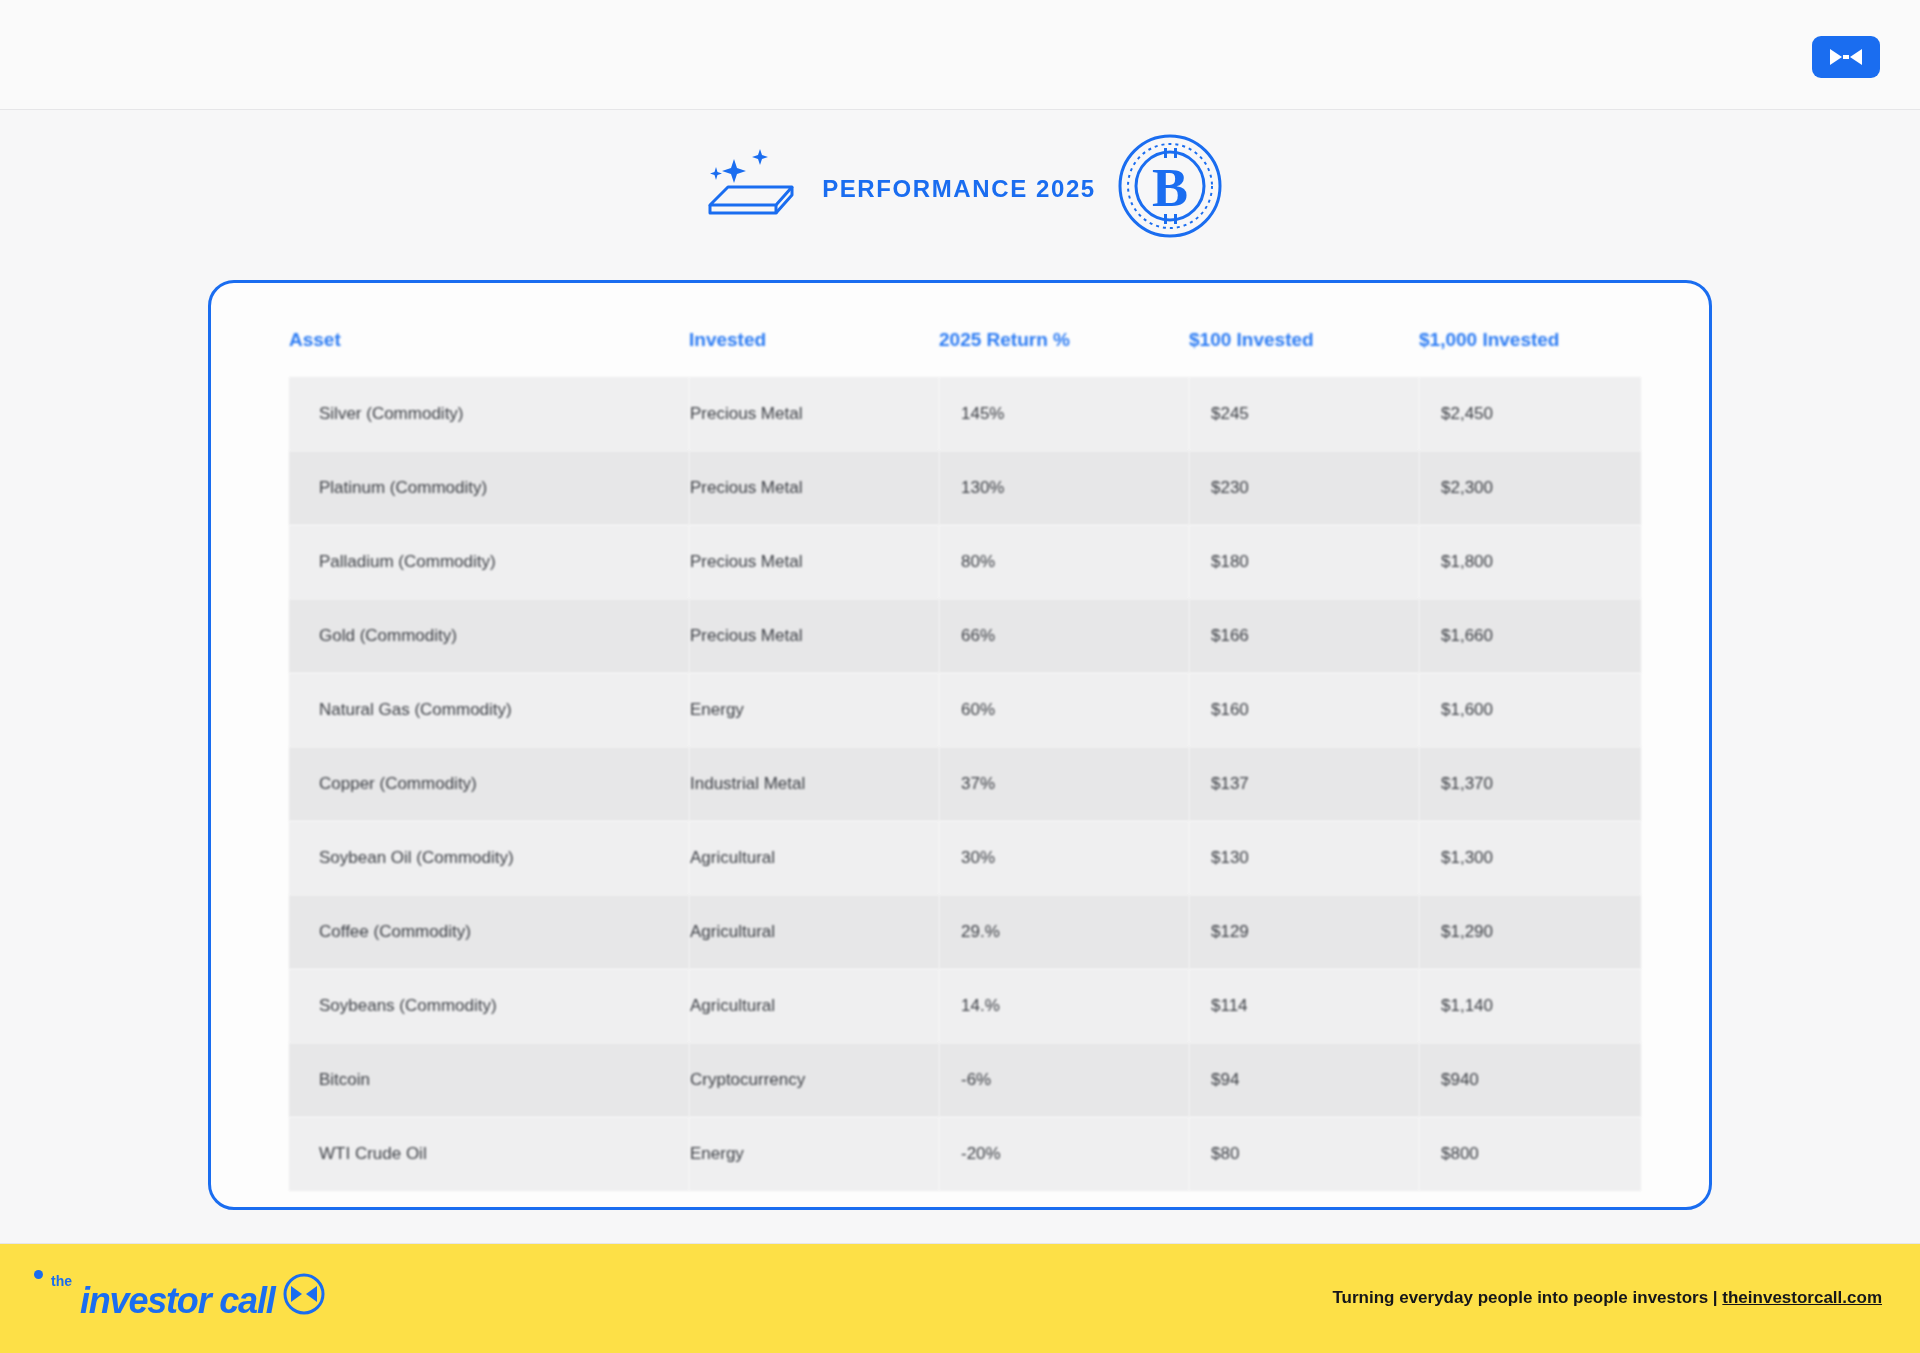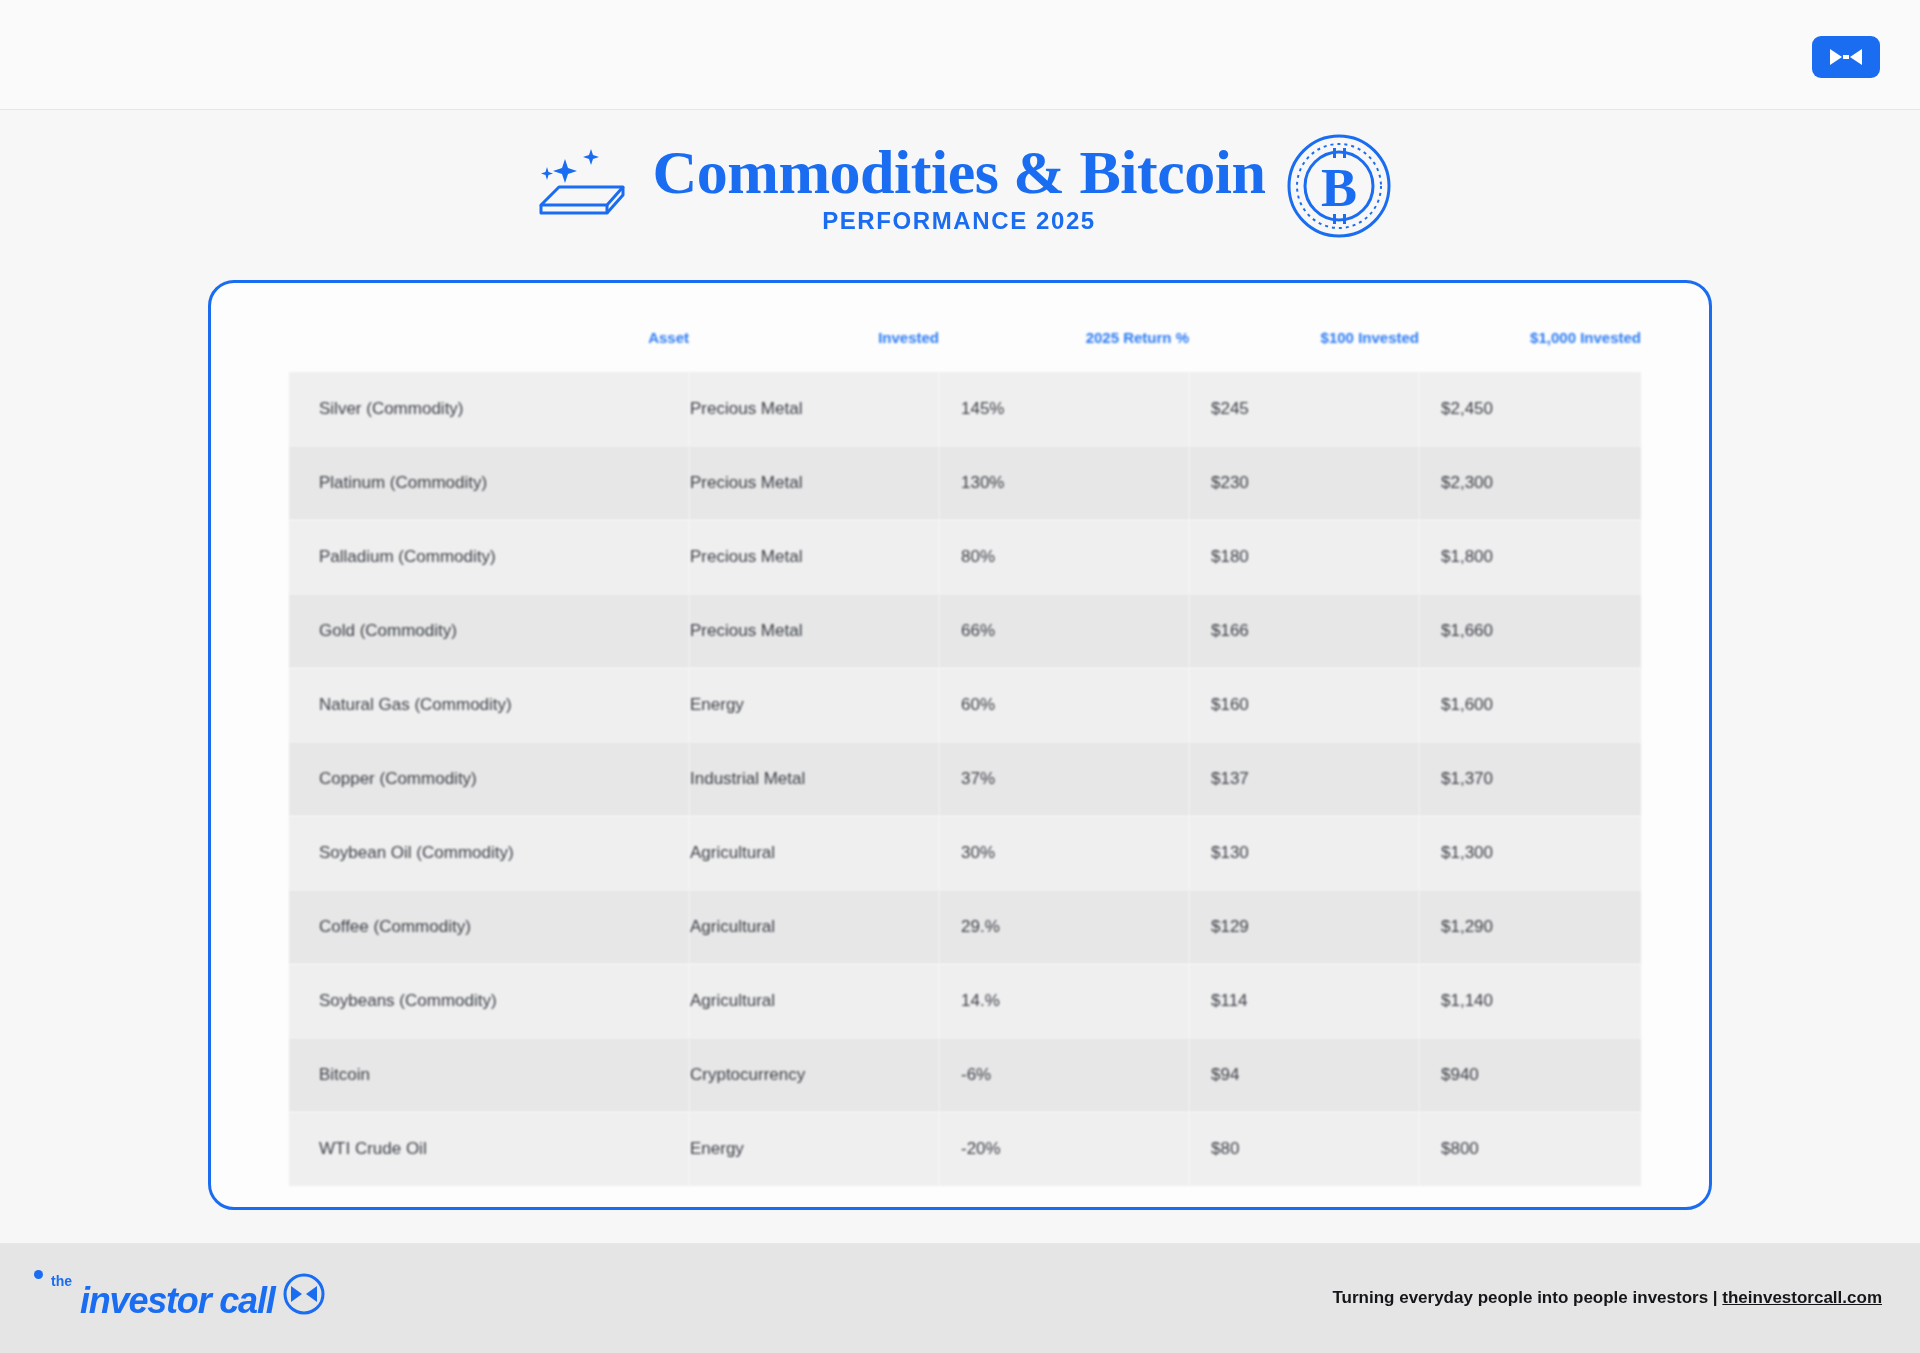--- a/index.html
+++ b/index.html
@@ -92,24 +92,24 @@
   }
   table.perf {
     position: absolute;
     left: 78px;
     top: 28px;
     width: 1352px;
     border-collapse: collapse;
     table-layout: fixed;
   }
   table.perf th {
-    font-size: 15px;
+    font-size: 19px;
     font-weight: 700;
     color: #2b7bf3;
-    text-align: right;
+    text-align: left;
     padding: 18px 0 26px 0;
     filter: blur(0.9px);
   }
   table.perf td {
     font-size: 17px;
     color: #3c3f45;
     text-align: left;
     height: 74px;
     vertical-align: middle;
     filter: blur(1.1px);
@@ -132,21 +132,21 @@
   td.t-h      { padding-left: 22px; }
   td.t-k      { padding-left: 22px; }
 
   
   .footer {
     position: absolute;
     left: 0;
     bottom: 0;
     width: 1920px;
     height: 110px;
-    background: #e5e5e5;
+    background: #fde047;
     border-top: 1px solid #e6e6e8;
   }
   .footer-logo {
     position: absolute;
     left: 34px;
     top: 26px;
     display: flex;
     align-items: flex-end;
     gap: 8px;
   }
@@ -201,21 +201,20 @@
       <svg width="110" height="86" viewBox="0 0 110 86" aria-hidden="true">
         <path d="M16 62 L34 44 L98 44 L82 62 Z" fill="none" stroke="#1a6df0" stroke-width="3" stroke-linejoin="round"></path>
         <path d="M16 62 L16 70 L82 70 L82 62" fill="none" stroke="#1a6df0" stroke-width="3" stroke-linejoin="round"></path>
         <path d="M98 44 L98 52 L82 70" fill="none" stroke="#1a6df0" stroke-width="3" stroke-linejoin="round"></path>
         <path d="M40 16 L43 25 L52 28 L43 31 L40 40 L37 31 L28 28 L37 25 Z" fill="#1a6df0"></path>
         <path d="M66 6 L68 12 L74 14 L68 16 L66 22 L64 16 L58 14 L64 12 Z" fill="#1a6df0"></path>
         <path d="M22 24 L23.5 29 L28 30.5 L23.5 32 L22 37 L20.5 32 L16 30.5 L20.5 29 Z" fill="#1a6df0"></path>
       </svg>
     </span>
     <span class="title-text-col">
-      <span class="title-main">Commodities &amp; Bitcoin</span>
       <span class="title-sub">PERFORMANCE 2025</span>
     </span>
     <span>
       <svg width="112" height="112" viewBox="0 0 112 112" aria-hidden="true">
         <circle cx="56" cy="56" r="50" fill="none" stroke="#1a6df0" stroke-width="3"></circle>
         <circle cx="56" cy="56" r="42" fill="none" stroke="#1a6df0" stroke-width="2" stroke-dasharray="3 4"></circle>
         <circle cx="56" cy="56" r="34" fill="none" stroke="#1a6df0" stroke-width="3"></circle>
         <text x="56" y="76" text-anchor="middle" font-family="Liberation Serif, serif" font-size="54" font-weight="700" fill="#1a6df0">B</text>
         <rect x="50" y="18" width="3" height="10" fill="#1a6df0"></rect>
         <rect x="60" y="18" width="3" height="10" fill="#1a6df0"></rect>

